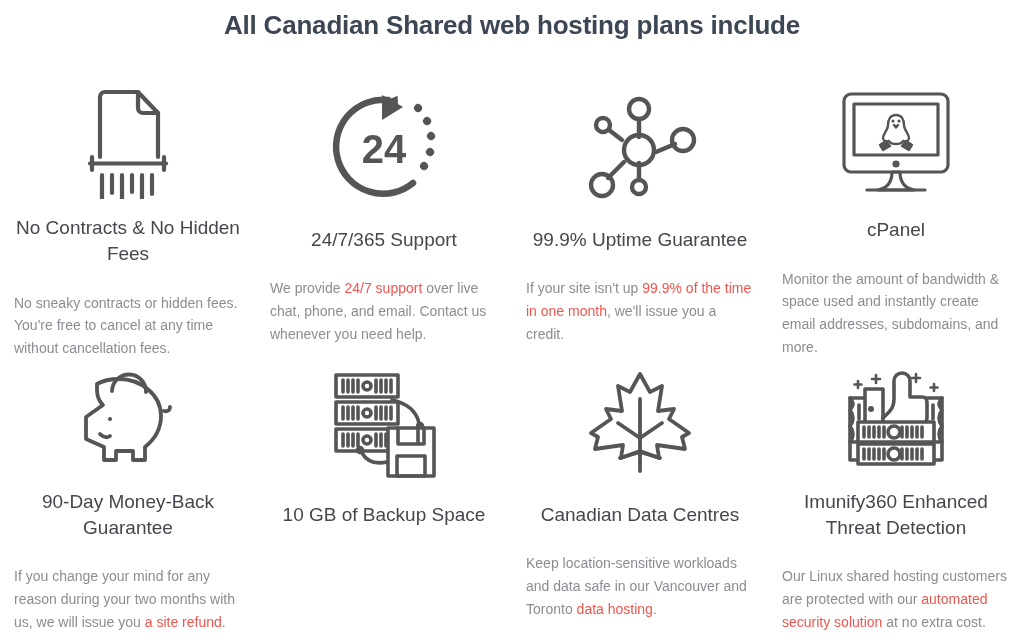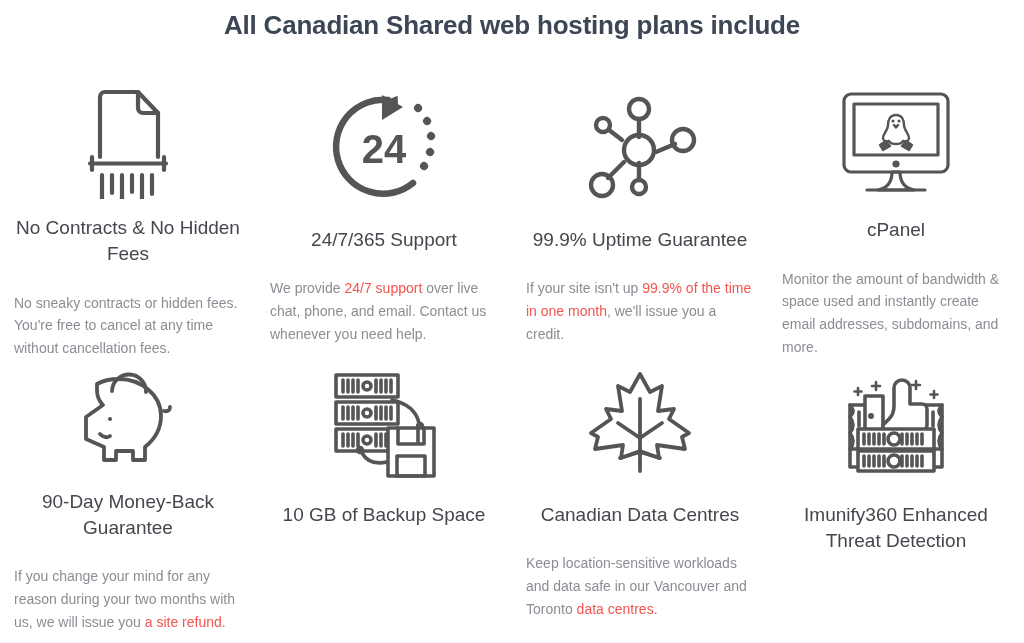--- a/index.html
+++ b/index.html
@@ -221,21 +221,21 @@
           <path d="M56 8 L66 26 L78 20 L74 45 L90 43 L85 53 L105 67 L98 71 L101 83 L73 79 L75 92 L56 85 L37 92 L39 79 L11 83 L14 71 L7 67 L27 53 L22 43 L38 45 L34 20 L46 26 Z"></path>
           <line x1="56" y1="33" x2="56" y2="105"></line>
           <line x1="56" y1="72" x2="34" y2="57"></line>
           <line x1="56" y1="72" x2="78" y2="57"></line>
           <line x1="56" y1="86" x2="36" y2="92"></line>
           <line x1="56" y1="86" x2="76" y2="92"></line>
         </svg>
       </div>
       <div class="card-title">Canadian Data Centres</div>
       <div class="card-desc">
-        <span>Keep location-sensitive workloads and data safe in our Vancouver and Toronto </span><span class="hl">data centres</span><span>.</span>
+        <span>Keep location-sensitive workloads and data safe in our Vancouver and Toronto </span><span class="hl">data hosting</span><span>.</span>
       </div>
     </div>
 
     <div class="feature-card">
       <div class="icon-wrap">
         <svg width="120" height="112" viewBox="0 0 120 112" fill="none" stroke="#555" stroke-width="3.6" stroke-linecap="round" stroke-linejoin="round">
           <g stroke-width="2.6">
             <path d="M22 22 l0 7 M18.5 25.5 l7 0"></path>
             <path d="M40 16 l0 8 M36 20 l8 0"></path>
             <path d="M80 15 l0 8 M76 19 l8 0"></path>
@@ -254,16 +254,19 @@
             <circle cx="58" cy="73" r="6" fill="#fff"></circle>
           </g>
           <g>
             <rect x="22" y="85" width="76" height="20" fill="#fff"></rect>
             <path d="M28 90 v10 M33 90 v10 M38 90 v10 M43 90 v10 M48 90 v10 M66 90 v10 M71 90 v10 M76 90 v10 M81 90 v10 M86 90 v10"></path>
             <circle cx="58" cy="95" r="6" fill="#fff"></circle>
           </g>
         </svg>
       </div>
       <div class="card-title">Imunify360 Enhanced Threat Detection</div>
+      <div class="card-desc">
+        <span>Our Linux shared hosting customers are protected with our </span><span class="hl">automated security solution</span><span> at no extra cost.</span>
+      </div>
     </div>
 
   </div>
 </div>
 
 </body></html>

